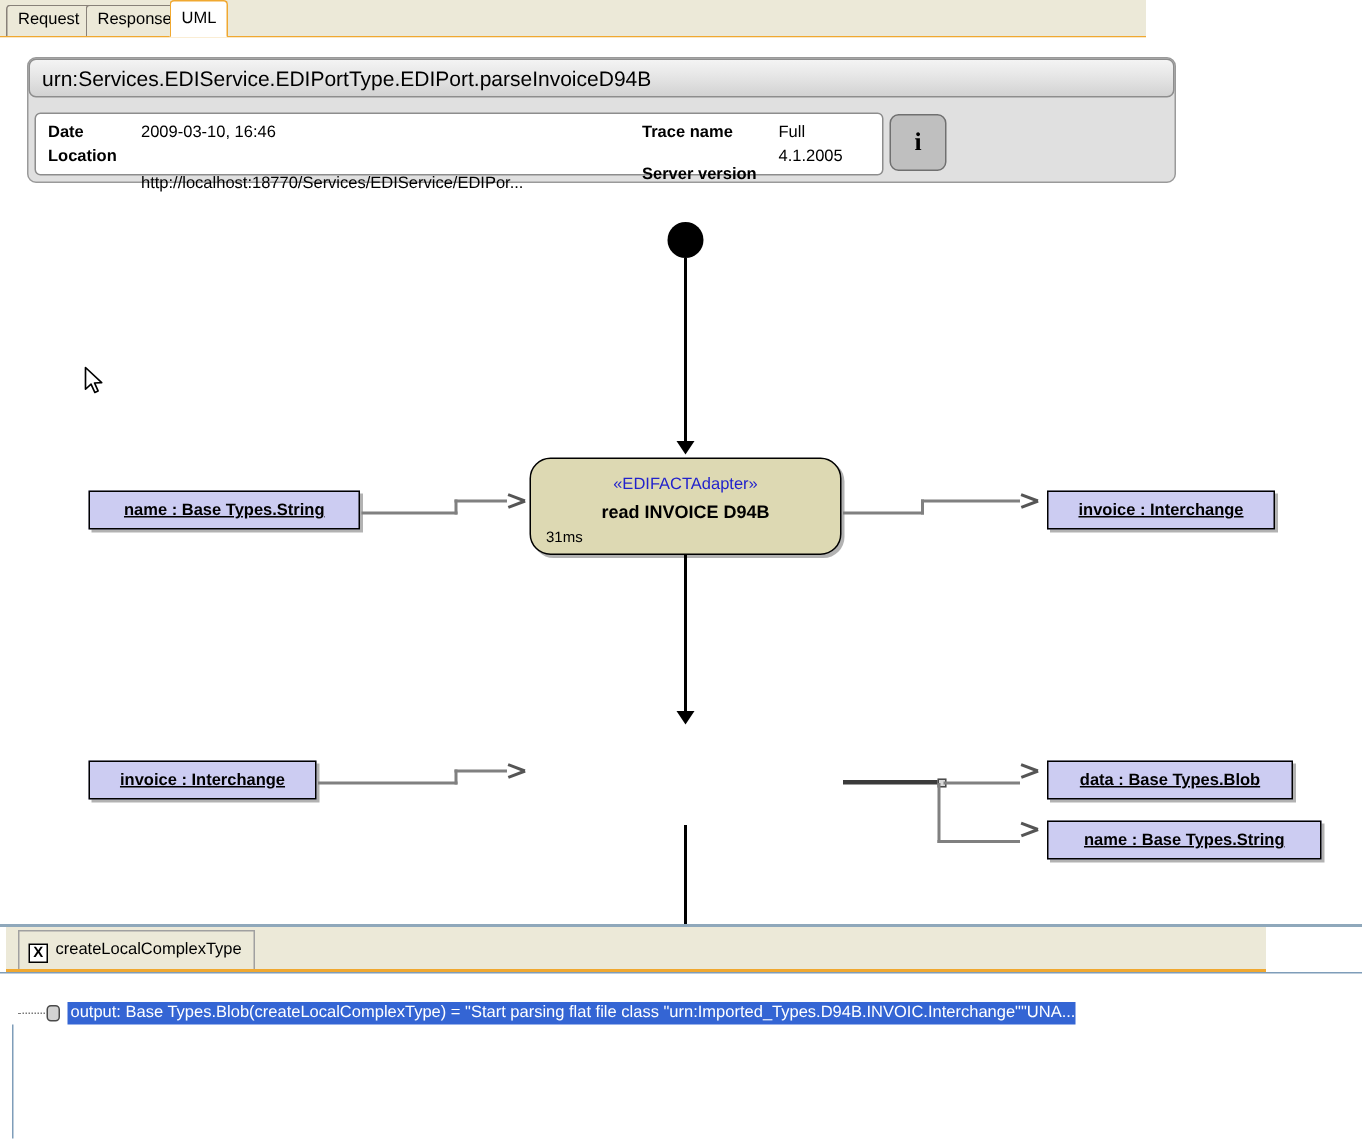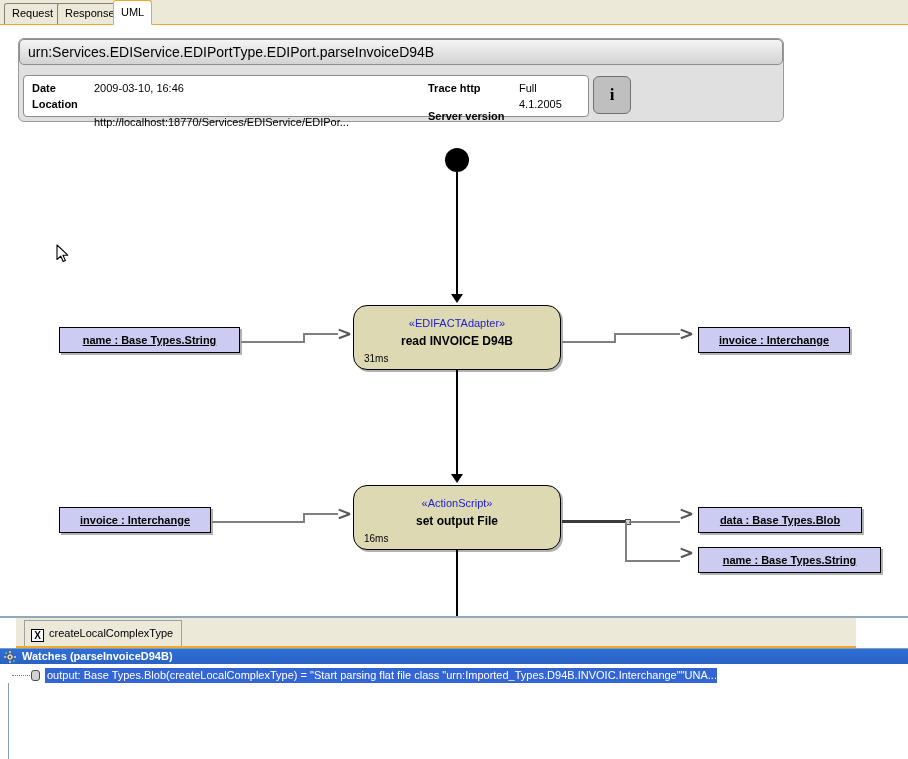--- a/index.html
+++ b/index.html
@@ -14,21 +14,21 @@
     font-size: 11px;
     color: #000000;
     overflow: hidden;
     position: relative;
   }
 
   
   .tabstrip {
     position: absolute;
     left: 0; top: 0;
-    width: 908px; height: 25px;
+    width: 764px; height: 25px;
     background: #ece9d8;
     border-bottom: 1px solid #f0a830;
     box-sizing: border-box;
   }
   .tab {
     position: absolute;
     top: 3px;
     height: 21px;
     box-sizing: border-box;
     background: #ece9d8;
@@ -220,21 +220,21 @@
     background: #d8d8d8;
     border: 1px solid #4a4a4a;
     box-sizing: border-box;
   }
 
   .cursor { position: absolute; }
 
   
   .bottomtabstrip {
     position: absolute;
-    left: 16px; top: 618px;
+    left: 4px; top: 618px;
     width: 840px; height: 30px;
     background: #ece9d8;
     border-bottom: 2px solid #f0a830;
     box-sizing: border-box;
   }
   .btab {
     position: absolute;
     left: 8px; top: 2px;
     height: 26px;
     box-sizing: border-box;
@@ -341,21 +341,21 @@
 <div class="canvas">
 
   <div class="infopanel">
     <div class="infotitle">urn:Services.EDIService.EDIPortType.EDIPort.parseInvoiceD94B</div>
     <div class="inforow">
       <div class="infofields">
         <div class="fld-label" style="left:8px;  top:6px;">Date</div>
         <div class="fld-value" style="left:70px; top:6px;">2009-03-10, 16:46</div>
         <div class="fld-label" style="left:8px;  top:22px;">Location</div>
         <div class="fld-value" style="left:70px; top:20px;margin-top:20px;">http://localhost:18770/Services/EDIService/EDIPor...</div>
-        <div class="fld-label" style="left:404px;top:6px;">Trace http</div>
+        <div class="fld-label" style="left:404px;top:6px;">Trace name</div>
         <div class="fld-value" style="left:495px;top:6px;text-align:center;">Full</div>
         <div class="fld-label" style="left:404px;top:34px;">Server version</div>
         <div class="fld-value" style="left:495px;top:22px;">4.1.2005</div>
       </div>
       <div class="infobtn">i</div>
     </div>
   </div>
 
   <div class="diagram">
 
@@ -381,25 +381,20 @@
     <div class="gline" style="left:614px; top:308px; width:2px;  height:10px;"></div>
     <div class="gline" style="left:614px; top:308px; width:66px; height:2px;"></div>
     <div class="arrow-open" style="left:680px; top:303px;"></div>
     <div class="pin" style="left:698px; top:302px; width:152px; height:26px; line-height:24px;">
       <span>invoice : Interchange</span>
     </div>
 
     <div class="vline" style="left:456px; top:345px; height:107px;"></div>
     <div class="arrow-down" style="left:451px; top:449px;"></div>
 
-    <div class="action" style="left:353px; top:460px; width:208px; height:65px;">
-      <div class="stereo">«ActionScript»</div>
-      <div class="aname">set output File</div>
-      <div class="dur">16ms</div>
-    </div>
 
     <div class="pin" style="left:59px; top:482px; width:152px; height:26px; line-height:24px;">
       <span>invoice : Interchange</span>
     </div>
     <div class="gline" style="left:212px; top:496px; width:93px; height:2px;"></div>
     <div class="gline" style="left:303px; top:488px; width:2px;  height:10px;"></div>
     <div class="gline" style="left:303px; top:488px; width:35px; height:2px;"></div>
     <div class="arrow-open" style="left:338px; top:483px;"></div>
 
     <div class="kline" style="left:562px; top:495px; width:66px; height:3px;"></div>
@@ -426,33 +421,20 @@
   </div>
 </div>
 
 <div class="bottomtabstrip">
   <div class="btab">
     <span class="xicon">X</span><span>createLocalComplexType</span>
   </div>
 </div>
 
 <div class="watches">
-  <div class="watches-header">
-    <svg class="gear-icon" viewBox="0 0 12 12">
-      <circle cx="6" cy="6" r="3.4" fill="#d8d8d8" stroke="#303030" stroke-width="1"></circle>
-      <circle cx="6" cy="6" r="1.2" fill="#5a5a5a"></circle>
-      <rect x="5.2" y="0" width="1.6" height="2.4" fill="#cfcfcf"></rect>
-      <rect x="5.2" y="9.6" width="1.6" height="2.4" fill="#cfcfcf"></rect>
-      <rect x="0" y="5.2" width="2.4" height="1.6" fill="#cfcfcf"></rect>
-      <rect x="9.6" y="5.2" width="2.4" height="1.6" fill="#cfcfcf"></rect>
-      <rect x="1.3" y="1.3" width="1.6" height="1.6" fill="#8fd13f" transform="rotate(45 2.1 2.1)"></rect>
-      <rect x="9.1" y="9.1" width="1.6" height="1.6" fill="#8fd13f" transform="rotate(45 9.9 9.9)"></rect>
-    </svg>
-    <span>Watches (parseInvoiceD94B)</span>
-  </div>
 
   <div class="watch-row">
     <span class="tree-dots"></span>
     <span class="watch-bullet"></span>
     <span class="watch-text">output: Base Types.Blob(createLocalComplexType) = "Start parsing flat file class "urn:Imported_Types.D94B.INVOIC.Interchange""UNA..."</span>
   </div>
 
   <div class="watch-leftcol"></div>
 </div>
 

